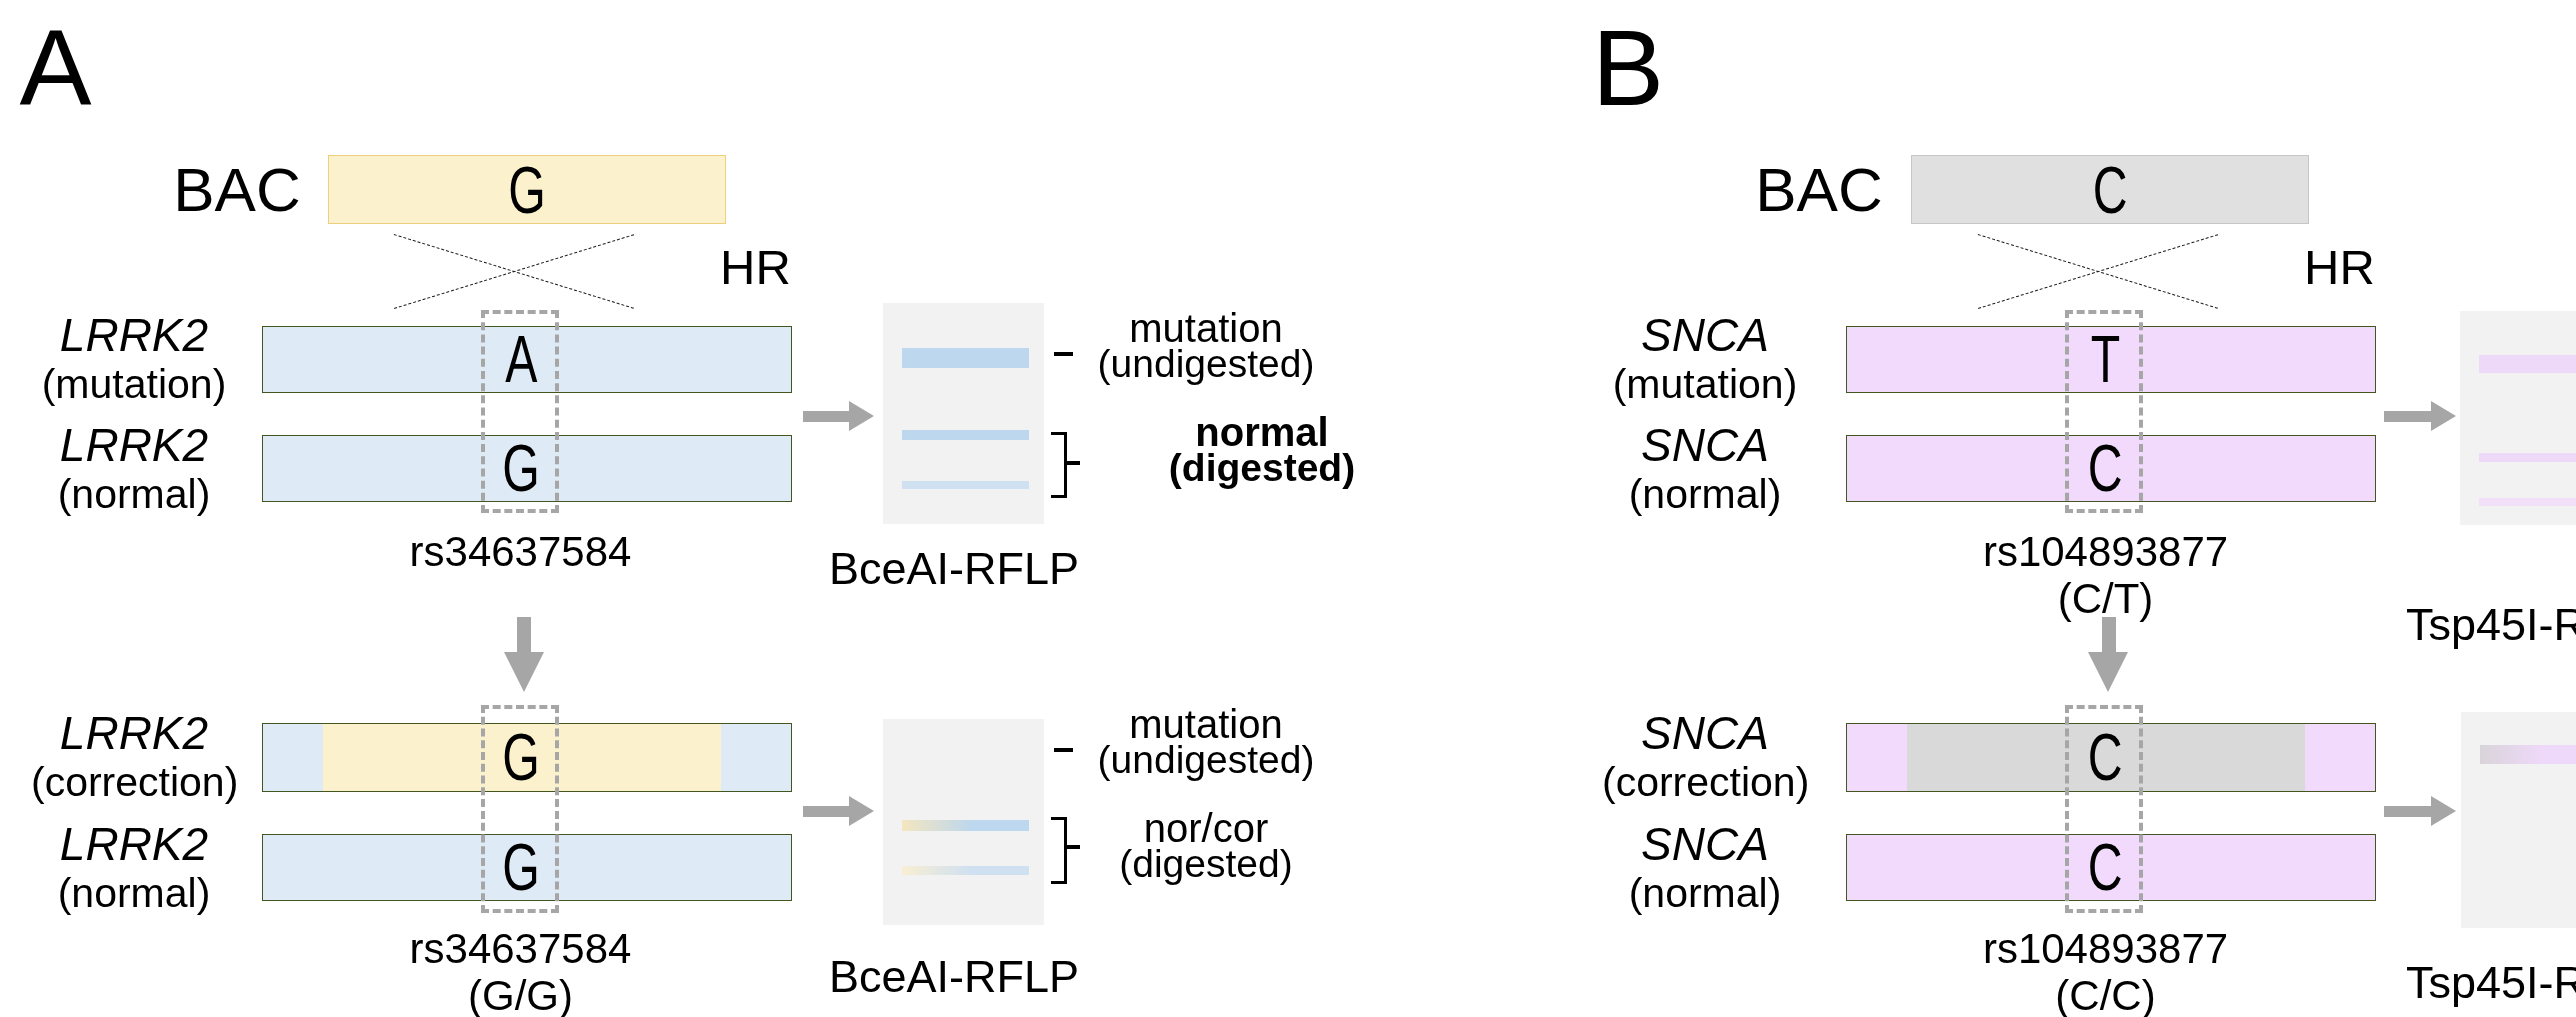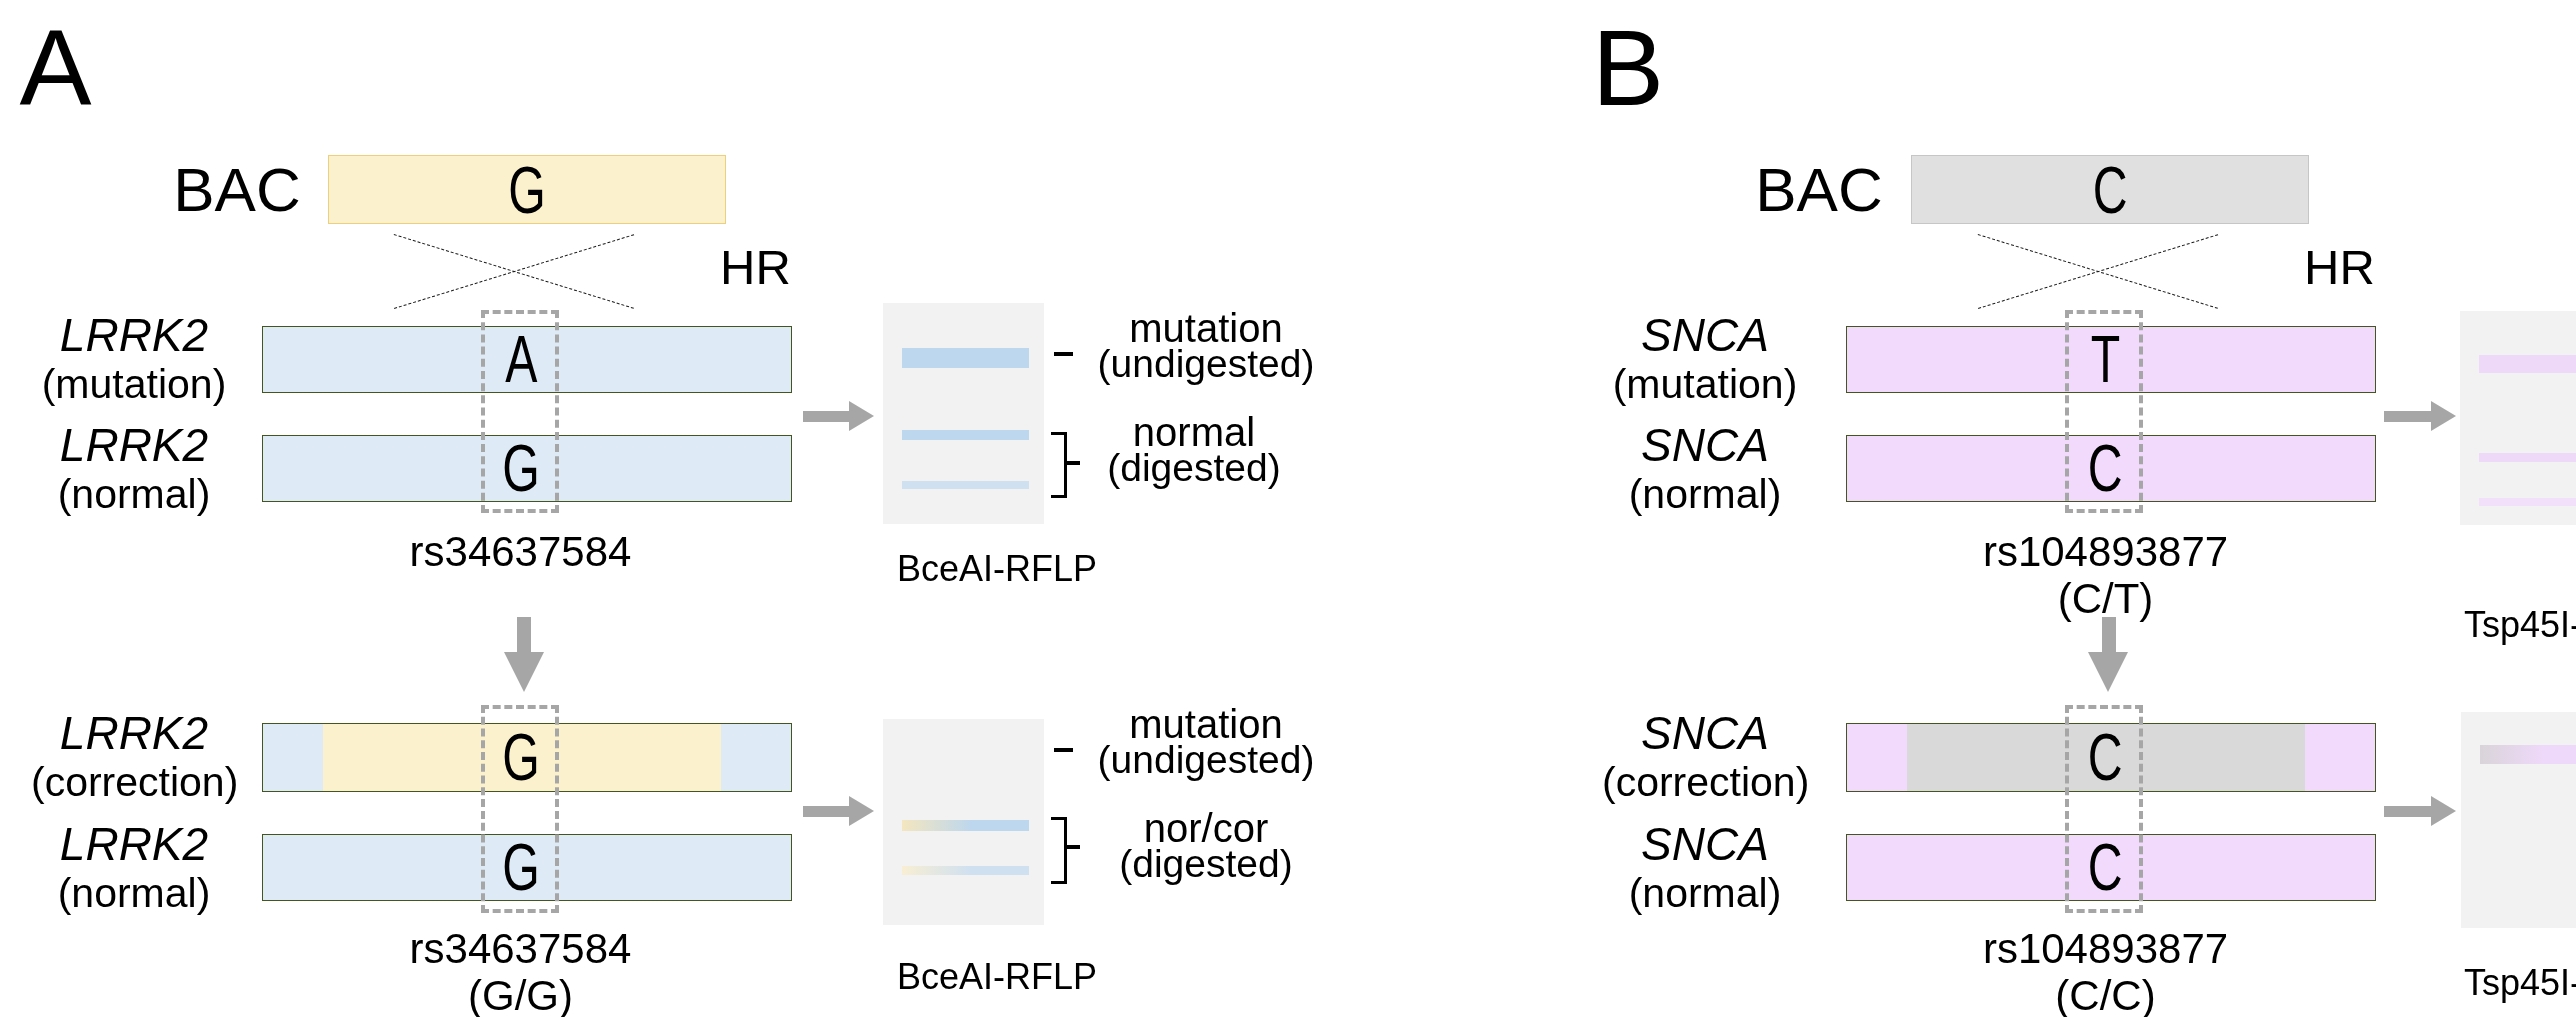--- a/index.html
+++ b/index.html
@@ -40,21 +40,21 @@
   .arrow-right-head{width:0;height:0;border-top:15px solid transparent;
     border-bottom:15px solid transparent;border-left:25px solid #a6a6a6;}
   .arrow-down-shaft{width:14.4px;background:#a6a6a6;}
   .arrow-down-head{width:0;height:0;border-left:20.6px solid transparent;
     border-right:20.6px solid transparent;border-top:40px solid #a6a6a6;}
   .tick{height:4.1px;width:18.5px;background:#000;}
   .bracket{width:13.4px;border-top:3.6px solid #000;border-bottom:3.6px solid #000;border-right:3.6px solid #000;}
   .bracket-tick{position:absolute;height:3.6px;width:15.5px;background:#000;}
   .gel-label{width:258px;text-align:center;font-size:40px;line-height:35px;}
   .gel-label .l2{font-size:39px;}
-  .assay-label{width:268px;text-align:right;font-size:36px;line-height:49px;}
+  .assay-label{width:268px;text-align:left;font-size:45px;line-height:49px;}
 </style>
 </head>
 <body>
 
 <div class="page">
 
   <div class="abs panel-letter" style="left:19.6px;top:14.4px;">A</div>
 
   <div class="abs bac-label" style="left:165px;top:159px;">BAC</div>
   <div class="abs bac-box bac-box-a" style="left:328px;top:155px;">
@@ -135,21 +135,21 @@
     <div class="band band-blue" style="top:127px;height:9.8px;"></div>
     <div class="band band-blue-light" style="top:178px;height:8.2px;"></div>
   </div>
   <div class="abs tick" style="left:1054px;top:352px;"></div>
   <div class="abs gel-label" style="left:1077px;top:311px;">
     <div>mutation</div>
     <div class="l2">(undigested)</div>
   </div>
   <div class="abs bracket" style="left:1051px;top:432px;height:60px;"></div>
   <div class="abs bracket-tick" style="left:1064px;top:461px;"></div>
-  <div class="abs gel-label" style="left:1065px;top:415px;">
+  <div class="abs gel-label" style="left:1133px;top:415px;font-weight:bold;">
     <div>normal</div>
     <div class="l2">(digested)</div>
   </div>
   <div class="abs assay-label" style="left:829px;top:544px;">BceAI-RFLP</div>
 
   <div>
     <div class="abs arrow-right-shaft" style="left:803px;top:806px;width:47px;"></div>
     <div class="abs arrow-right-head" style="left:849px;top:796px;"></div>
   </div>
 

